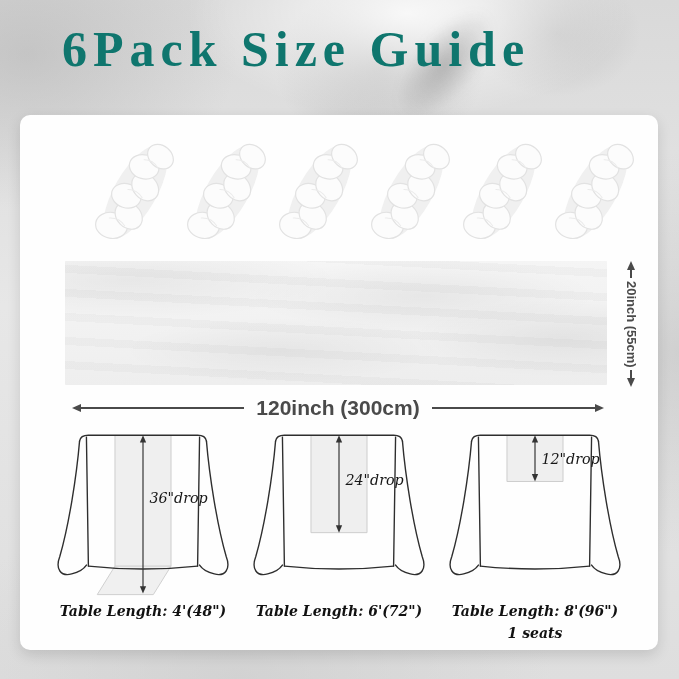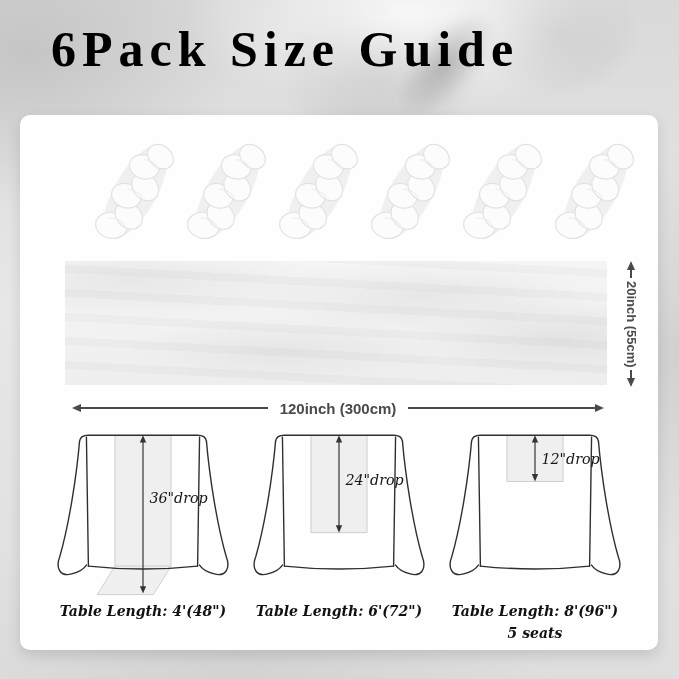--- a/index.html
+++ b/index.html
@@ -14,23 +14,23 @@
       radial-gradient(240px 280px at 100% 52%, rgba(175,175,175,.40), transparent 72%),
       radial-gradient(420px 240px at 35% 100%, rgba(205,205,205,.7), transparent 75%),
       linear-gradient(180deg,#d9d9d9 0%,#e7e7e7 45%,#dedede 100%);
   }
   .feather{
     position:absolute;left:400px;top:-30px;width:90px;height:190px;
     background:radial-gradient(closest-side, rgba(90,90,90,.35), transparent 70%);
     transform:rotate(40deg);filter:blur(4px);
   }
   .title{
-    position:absolute;left:0;top:20px;width:570px;text-align:center;
+    position:absolute;left:11px;top:20px;width:570px;text-align:center;
     font-family:"Liberation Serif",serif;font-weight:bold;
-    font-size:50px;letter-spacing:6px;color:#000000;white-space:nowrap;
+    font-size:50px;letter-spacing:6px;color:#0f766e;white-space:nowrap;
   }
   .card{
     position:absolute;left:20px;top:115px;width:638px;height:535px;
     background:#fefefe;border-radius:10px;
     box-shadow:0 5px 14px rgba(0,0,0,.13);
   }
   
   .bundles{
     position:absolute;left:70px;top:12px;width:508px;height:128px;
     display:flex;justify-content:space-between;align-items:center;
@@ -49,21 +49,21 @@
       linear-gradient(178deg,#f6f6f6,#ededed);
   }
   
   .dim{color:#4a4a4a;}
   .hdim{
     position:absolute;left:52px;top:280px;width:532px;height:26px;
     display:flex;align-items:center;
   }
   .hdim .line{height:2px;background:#4a4a4a;flex:1;}
   .hdim .label{
-    font-weight:bold;font-size:15px;margin:0 12px;white-space:nowrap;color:#4a4a4a;
+    font-weight:bold;font-size:21px;margin:0 12px;white-space:nowrap;color:#4a4a4a;
   }
   .arr-l{width:0;height:0;border-top:4px solid transparent;border-bottom:4px solid transparent;border-right:9px solid #4a4a4a;}
   .arr-r{width:0;height:0;border-top:4px solid transparent;border-bottom:4px solid transparent;border-left:9px solid #4a4a4a;}
   .vdim{
     position:absolute;left:599px;top:146px;width:24px;height:126px;
     display:flex;flex-direction:column;align-items:center;
   }
   .vdim .line{width:2px;background:#4a4a4a;flex:1;}
   .vdim .label{
     writing-mode:vertical-rl;font-weight:bold;font-size:13px;color:#4a4a4a;
@@ -269,18 +269,18 @@
         <path class="cloth" d="M35,15 L37,146"></path>
         <path class="cloth" d="M150,15 L148,146"></path>
         <path class="cloth" d="M37,146 Q92.5,152 148,146"></path>
         <line class="d-arrow" x1="92.5" y1="19" x2="92.5" y2="54"></line>
         <polygon class="d-head" points="92.5,13 89.3,20.5 95.7,20.5"></polygon>
         <polygon class="d-head" points="92.5,60 89.3,52.5 95.7,52.5"></polygon>
         <text class="drop-label" x="99" y="42">12"drop</text>
       </svg>
       <div class="caption">
         <div>Table Length: 8'(96")</div>
-        <div>5 seats</div>
+        <div>1 seats</div>
       </div>
     </div>
 
   </div>
 </div>
 
 </body></html>

